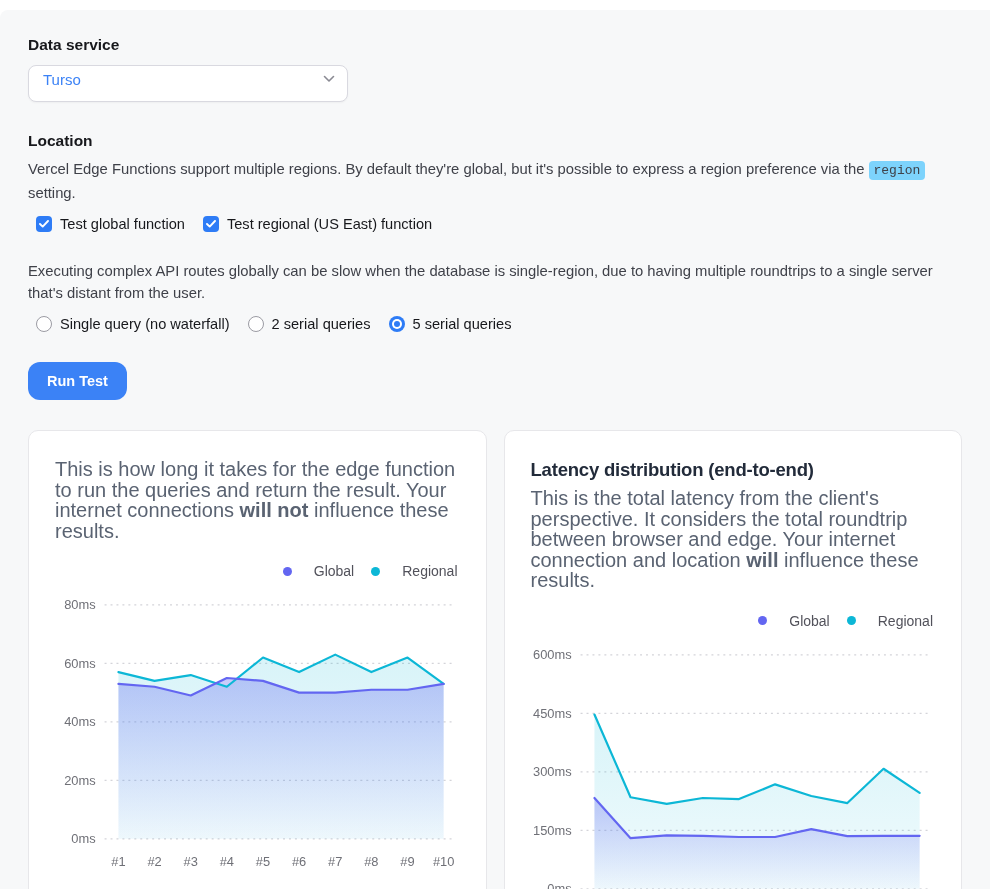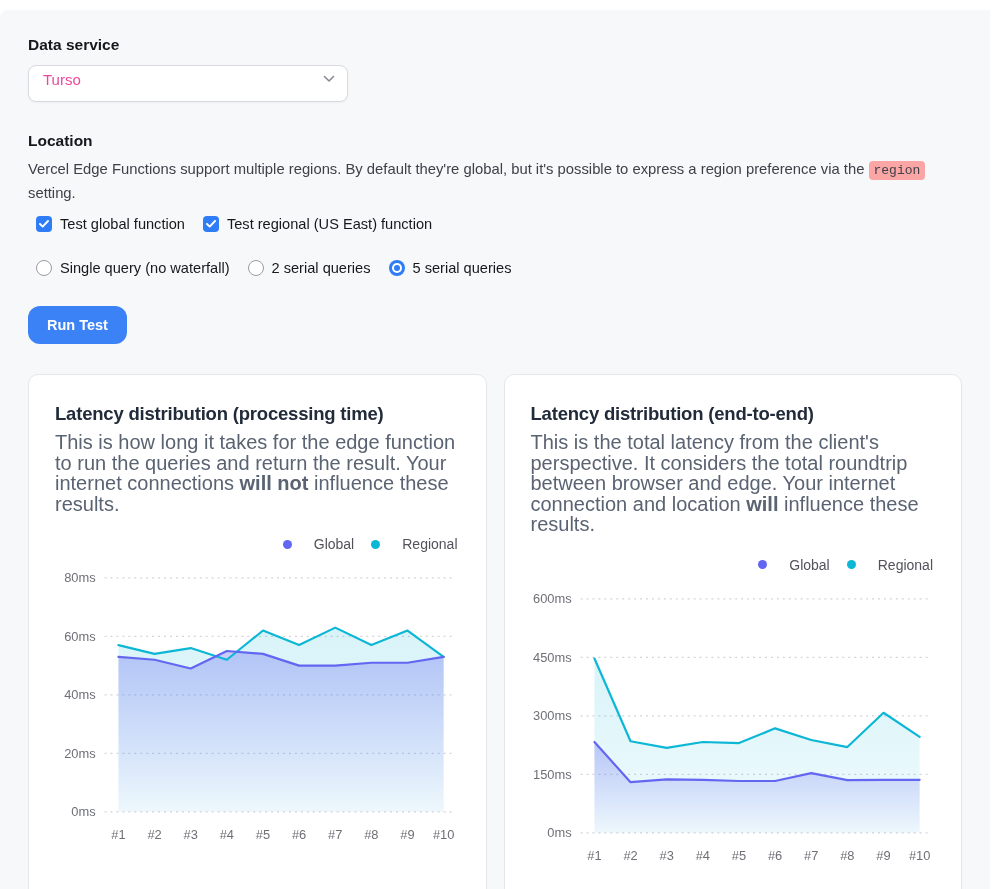--- a/index.html
+++ b/index.html
@@ -9,28 +9,28 @@
     background:#f7f8f9;
     border-top-left-radius:8px;
     min-height:879px;
     padding:26px 28px 20px 28px;
   }
   .section-heading { font-size:15.5px; font-weight:700; color:#17181c; margin:0 0 11px; }
   .select-box {
     width:320px; height:37px; background:#fff;
     border:1px solid #d9d9e0; border-radius:8px;
     display:flex; align-items:center; justify-content:space-between;
-    padding:0 12px 9px 14px; font-size:15px; color:#ec4899;
+    padding:0 12px 9px 14px; font-size:15px; color:#3b82f6;
     margin:0 0 30px; cursor:pointer; box-shadow:0 1px 2px rgba(0,0,0,0.04);
   }
   .chevron { color:#8a8a93; display:flex; }
   .desc { font-size:14.8px; color:#3f4149; margin:0 0 12px; line-height:22px; max-width:965px; }
   code.chip {
     font-family:"Liberation Mono", monospace; font-size:13px;
-    background:#fca5a5; border-radius:4px; padding:2px 5px; color:#3f4149;
+    background:#7dd3fc; border-radius:4px; padding:2px 5px; color:#3f4149;
   }
   .choice-row { display:flex; gap:18px; margin:0 8px 28px; align-items:center; flex-wrap:wrap; }
   .choice-item { display:flex; align-items:center; gap:8px; font-size:14.6px; color:#17181c; cursor:pointer; }
   .checkbox {
     width:16px; height:16px; border-radius:4px; background:#2e7cf6;
     display:flex; align-items:center; justify-content:center; flex:0 0 auto;
   }
   .radio {
     width:16px; height:16px; border-radius:50%; background:#fff;
     border:1px solid #9b9ba3; flex:0 0 auto; position:relative;
@@ -86,41 +86,41 @@
     <label class="choice-item">
       <span class="checkbox">
         <svg width="10" height="8" viewBox="0 0 10 8">
             <path d="M1 4 L3.7 6.6 L9 1" fill="none" stroke="#fff" stroke-width="1.9" stroke-linecap="round" stroke-linejoin="round"></path>
           </svg>
       </span>
       <span>Test regional (US East) function</span>
     </label>
   </div>
 
+  <p class="desc">Executing complex API routes globally can be slow when the database is single-region, due to having multiple roundtrips to a single server that's distant from the user.</p>
   <div class="choice-row">
     <label class="choice-item">
       <span class="radio"></span>
       <span>Single query (no waterfall)</span>
     </label>
     <label class="choice-item">
       <span class="radio"></span>
       <span>2 serial queries</span>
     </label>
     <label class="choice-item">
       <span class="radio selected"></span>
       <span>5 serial queries</span>
     </label>
   </div>
 
   <button class="run-btn">Run Test</button>
 
   <div class="cards">
 
     <div class="card">
-      <h2 class="card-title">Latency distribution (processing time)</h2>
       <p class="card-desc"><span>This is how long it takes for the edge function to run the queries and return the result. Your internet connections </span><b>will not</b><span> influence these results.</span></p>
       <div class="legend">
         <span class="legend-item">
           <span class="legend-dot" style="background: rgb(99, 102, 241);"></span>
           <span>Global</span>
         </span>
         <span class="legend-item">
           <span class="legend-dot" style="background: rgb(12, 183, 214);"></span>
           <span>Regional</span>
         </span>

